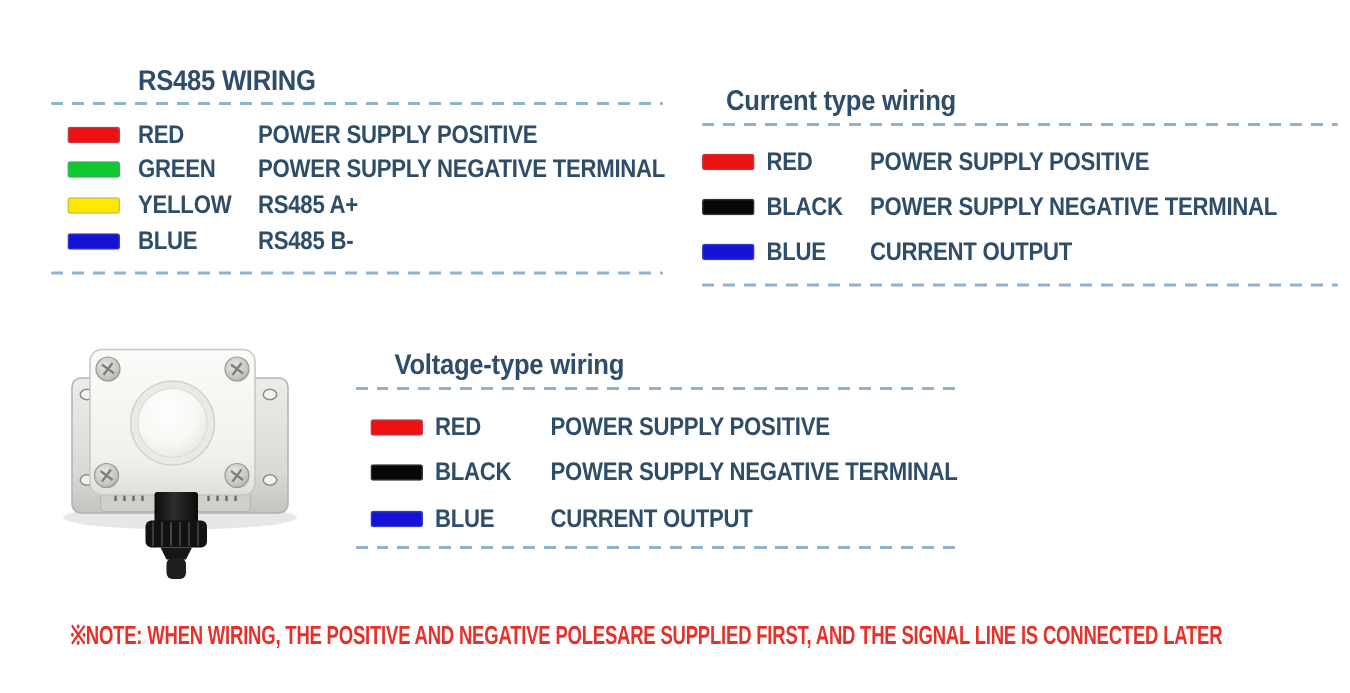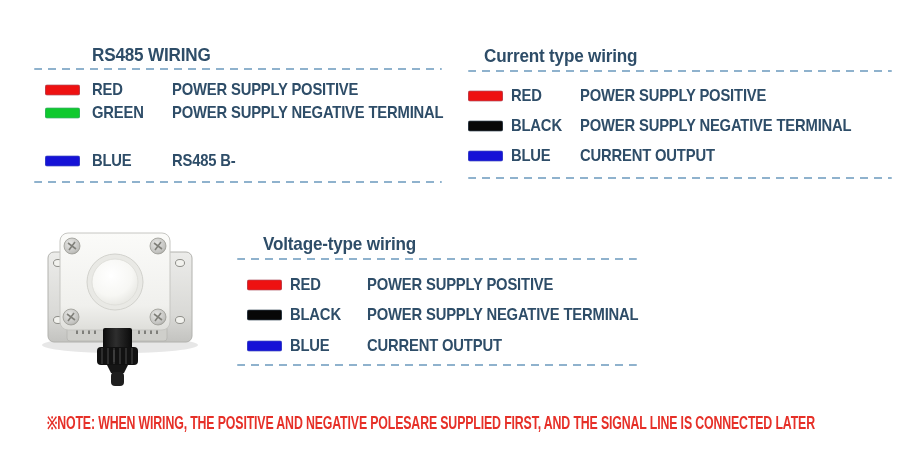--- a/index.html
+++ b/index.html
@@ -29,21 +29,21 @@
   }
   
   #s0{left:34px;top:40px;width:408px;height:150px;}
   #s0 .panel-title{left:58px;top:4px;}
   #s0 .dash.top{left:0;top:28px;width:408px;}
   #s0 .dash.bot{left:0;top:141px;width:408px;}
   #s0 .swatch{left:11px;}
   #s0 .wname{left:58px;}
   #s0 .wdesc{left:138px;}
   
-  #s1{left:468px;top:40px;width:427px;height:150px;}
+  #s1{left:468px;top:52px;width:427px;height:150px;}
   #s1 .panel-title{left:16px;top:5px;}
   #s1 .dash.top{left:0;top:30px;width:424px;}
   #s1 .dash.bot{left:0;top:137px;width:424px;}
   #s1 .swatch{left:0px;}
   #s1 .wname{left:43px;}
   #s1 .wdesc{left:112px;}
   
   #s2{left:237px;top:228px;width:401px;height:150px;}
   #s2 .panel-title{left:26px;top:5px;}
   #s2 .dash.top{left:0;top:30px;width:400px;}
@@ -70,20 +70,25 @@
     <div class="dash top"></div>
     <div class="wire-row" style="top:41px">
       <span class="swatch" style="background-color: rgb(238, 17, 17);"></span>
       <span class="wname">RED</span>
       <span class="wdesc">POWER SUPPLY POSITIVE</span>
     </div>
     <div class="wire-row" style="top:64px">
       <span class="swatch" style="background-color: rgb(15, 201, 46);"></span>
       <span class="wname">GREEN</span>
       <span class="wdesc">POWER SUPPLY NEGATIVE TERMINAL</span>
+    </div>
+    <div class="wire-row" style="top:88px">
+      <span class="swatch" style="background-color: rgb(255, 232, 0);"></span>
+      <span class="wname">YELLOW</span>
+      <span class="wdesc">RS485 A+</span>
     </div>
     <div class="wire-row" style="top:112px">
       <span class="swatch" style="background-color: rgb(21, 18, 214);"></span>
       <span class="wname">BLUE</span>
       <span class="wdesc">RS485 B-</span>
     </div>
     <div class="dash bot"></div>
   </section>
 
   <section class="panel" id="s1">

